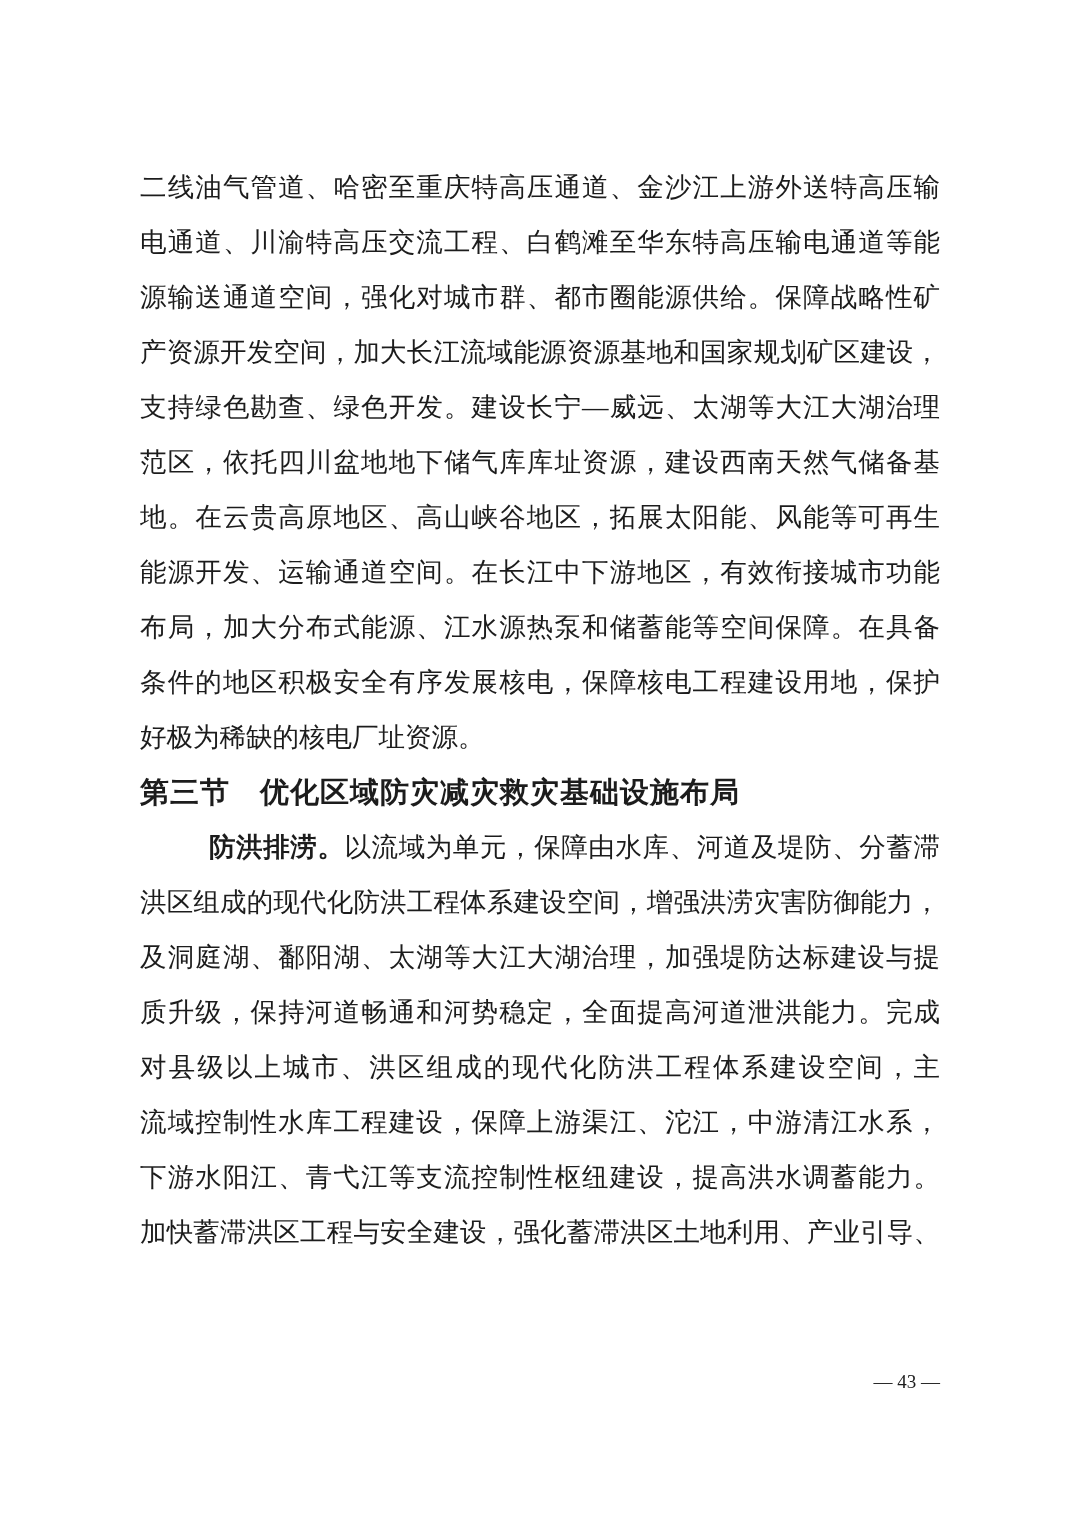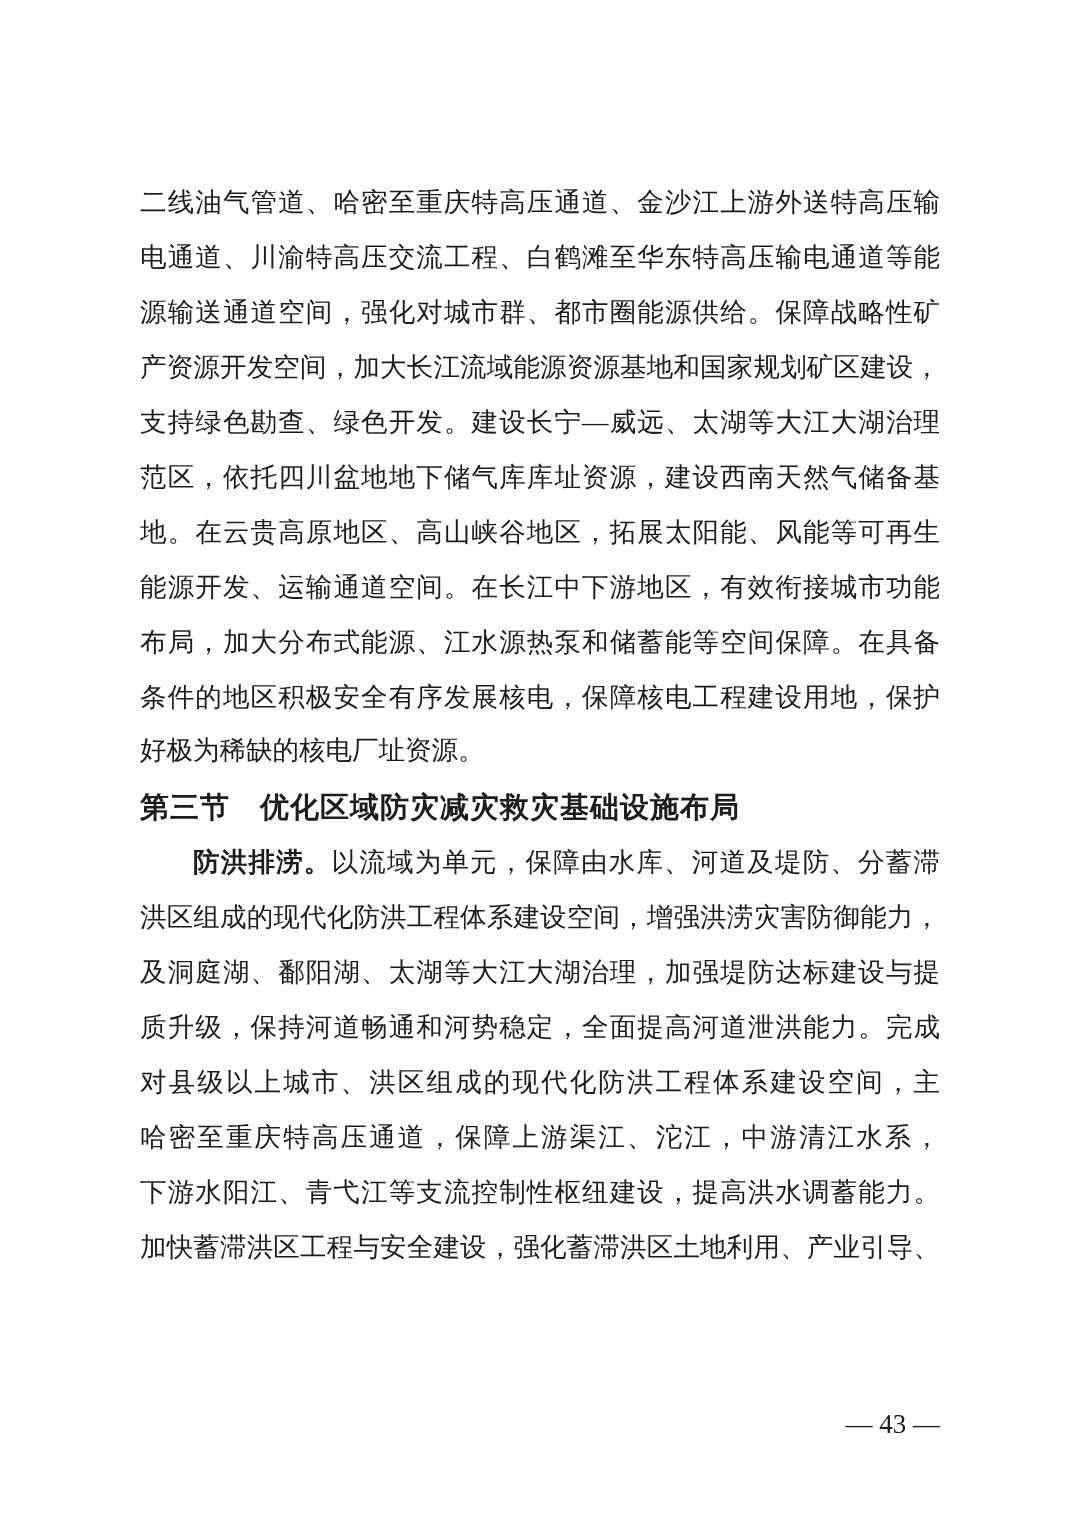--- a/index.html
+++ b/index.html
@@ -12,57 +12,57 @@
     width: 1080px;
     height: 1527px;
     margin: 0 auto;
     background: #ffffff;
     color: #1c1c1c;
     overflow: hidden;
   }
   .content {
     position: absolute;
     left: 140px;
-    top: 175px;
+    top: 160px;
     width: 800px;
   }
   .line {
     font-family: "Liberation Serif", "DejaVu Serif", serif;
     font-size: 26.5px;
     height: 55px;
     line-height: 55px;
     text-align: justify;
     text-align-last: justify;
     text-justify: inter-ideograph;
     overflow: hidden;
   }
   .line--end {
     text-align-last: left;
-    font-family: Liberation Mono, monospace;
   }
   .line--indent {
     text-indent: 2em;
   }
   .lead {
     font-weight: 700;
+    margin-left: 16px;
   }
   .heading {
     font-family: "Liberation Sans", "DejaVu Sans", sans-serif;
     font-weight: 700;
     font-size: 29px;
     height: 55px;
     line-height: 55px;
     letter-spacing: 1px;
   }
   .page-number {
     position: absolute;
-    top: 1404px;
+    top: 1362px;
     right: 140px;
     font-family: "Liberation Serif", "DejaVu Serif", serif;
-    font-size: 27px;
+    font-size: 19px;
     line-height: 40px;
     color: #1c1c1c;
   }
 </style>
 </head>
 <body>
 
 <div class="page">
   <div class="content">
 
@@ -81,21 +81,21 @@
     </div>
 
     <div class="heading">第三节　优化区域防灾减灾救灾基础设施布局</div>
 
     <div>
       <div class="line line--indent"><span class="lead">防洪排涝。</span><span>以流域为单元，保障由水库、河道及堤防、分蓄滞</span></div>
       <div class="line">洪区组成的现代化防洪工程体系建设空间，增强洪涝灾害防御能力，</div>
       <div class="line">及洞庭湖、鄱阳湖、太湖等大江大湖治理，加强堤防达标建设与提</div>
       <div class="line">质升级，保持河道畅通和河势稳定，全面提高河道泄洪能力。完成</div>
       <div class="line">对县级以上城市、洪区组成的现代化防洪工程体系建设空间，主</div>
-      <div class="line">哈密至重庆特高压通道，保障上游渠江、沱江，中游清江水系，</div>
+      <div class="line">流域控制性水库工程建设，保障上游渠江、沱江，中游清江水系，</div>
       <div class="line">下游水阳江、青弋江等支流控制性枢纽建设，提高洪水调蓄能力。</div>
       <div class="line">加快蓄滞洪区工程与安全建设，强化蓄滞洪区土地利用、产业引导、</div>
     </div>
 
   </div>
 
   <div class="page-number">— 43 —</div>
 </div>
 
 </body></html>

